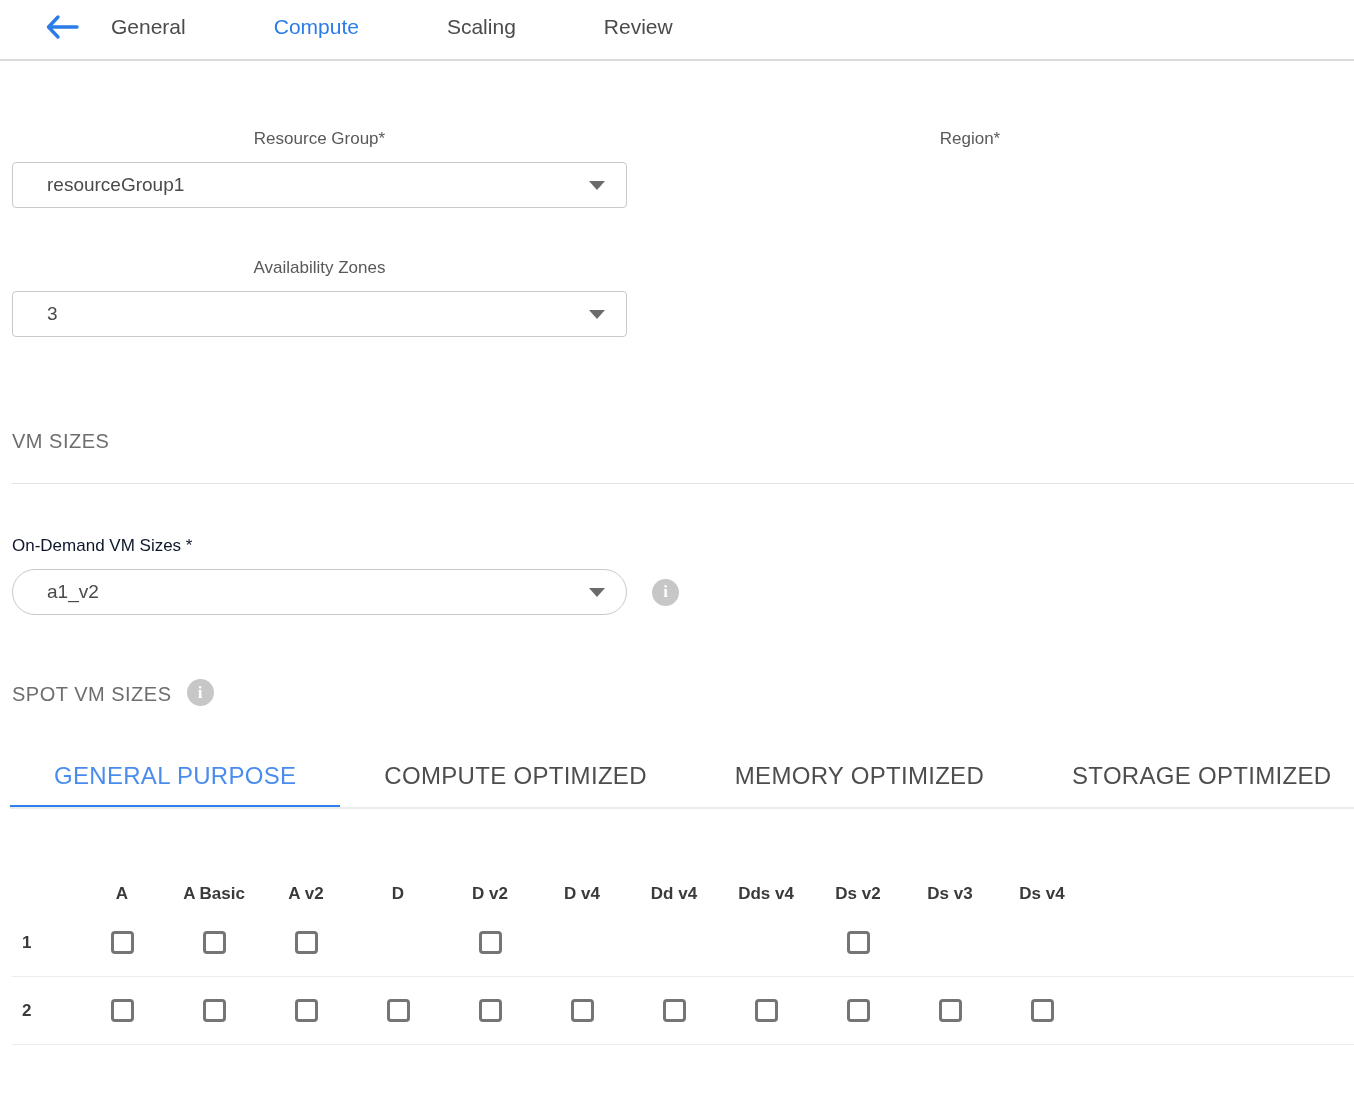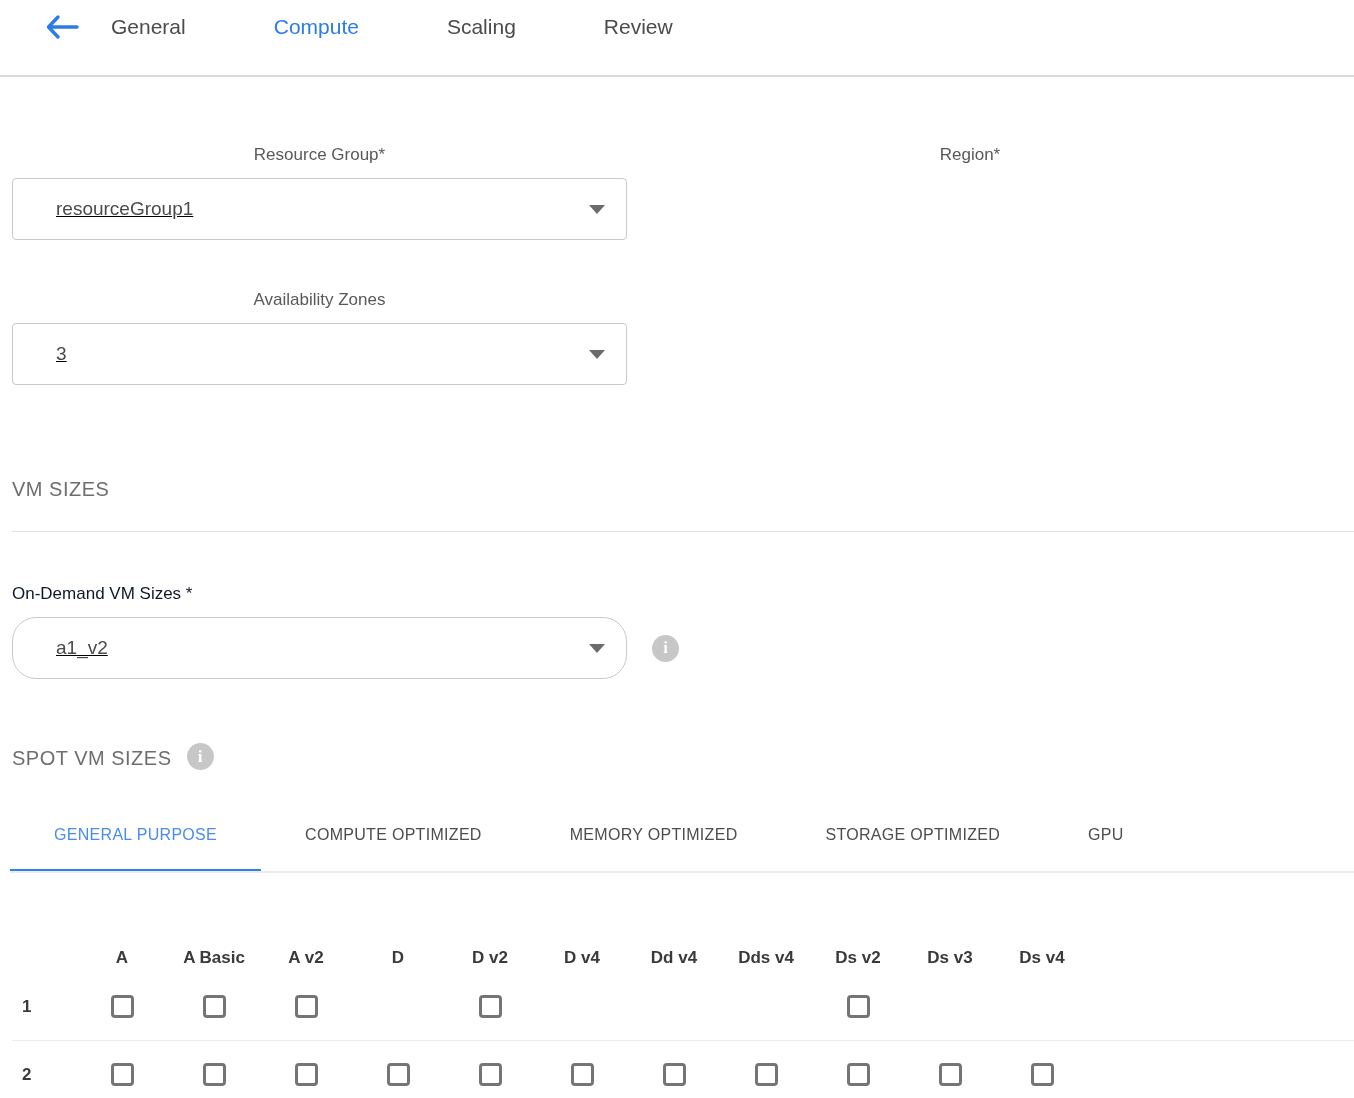--- a/index.html
+++ b/index.html
@@ -1,34 +1,34 @@
 <!DOCTYPE html>
 <html><head>
 <meta charset="utf-8">
 <style>
   * { margin:0; padding:0; box-sizing:border-box; }
   html,body { width:1354px; height:1098px; overflow:hidden; background:#fff;
     font-family:"Liberation Sans","DejaVu Sans",sans-serif; }
 
   
-  .wizard-nav { display:flex; align-items:flex-start; height:77px;
+  .wizard-nav { display:flex; align-items:flex-start; height:61px;
     padding:14px 0 0 45px; border-bottom:2px solid #dadada; }
   .back-btn { background:none; border:none; cursor:pointer; padding:0; height:28px; }
   .top-tabs { display:flex; gap:88px; margin-left:30px; }
   .top-tab { font-size:21px; color:#4b4b4b; cursor:pointer; line-height:26px; }
   .top-tab.active { color:#2b7ce9; }
 
   
   main { padding-left:12px; }
 
   .form-grid { margin-top:68px; width:1265px; display:grid;
     grid-template-columns:615px 614px; column-gap:36px; row-gap:50px; }
   .field .label { font-size:17px; color:#595959; margin-bottom:13px; line-height:20px;text-align:center; }
-  .select { position:relative; height:62px; border:1px solid #c9c9c9; border-radius:4px;
-    background:#fff; display:flex; align-items:center; padding-left:43px; cursor:pointer;text-decoration:underline; }
+  .select { position:relative; height:46px; border:1px solid #c9c9c9; border-radius:4px;
+    background:#fff; display:flex; align-items:center; padding-left:34px; cursor:pointer; }
   .select .val { font-size:19px; color:#4a4a4a; }
   .caret { position:absolute; right:21px; top:50%; margin-top:-4px; width:0; height:0;
     border-left:8px solid transparent; border-right:8px solid transparent;
     border-top:9px solid #6b6b6b; }
 
   .section-h { font-size:20px; color:#6e6e6e; letter-spacing:.5px; font-weight:400; line-height:24px; }
   .vm-sizes-h { margin-top:92px; }
   .hr { margin-top:30px; width:1342px; height:0; border-top:1px solid #e3e3e3; }
 
   .on-demand-label { margin-top:52px; font-size:17px; color:#0f172a; margin-bottom:13px; line-height:20px; }
@@ -39,21 +39,21 @@
     font-family:"Liberation Serif","DejaVu Serif",serif; flex:0 0 auto; }
   .on-demand-row .info-icon { margin-left:25px; }
 
   .spot-h-row { margin-top:64px; display:flex; align-items:flex-end; }
   .spot-h-row .info-icon { margin-left:15px; }
 
   
   .spot-tabs { margin-top:48px; margin-left:-2px; display:flex; overflow:hidden;
     white-space:nowrap; border-bottom:2px solid #ebebeb; height:55px; }
   .spot-tab { position:relative; flex:0 0 auto; padding:8px 44px 4px; height:53px;
-    font-size:16px; color:#4d4d4d; letter-spacing:.3px; cursor:pointer; }
+    font-size:24px; color:#4d4d4d; letter-spacing:.3px; cursor:pointer; }
   .spot-tab.active { color:#4a8ced; }
   .spot-tab.active::after { content:""; position:absolute; left:0; right:0; bottom:-2px;
     height:4px; background:#2f80ed; }
 
   
   .vm-table { margin-top:70px; }
   .vm-row { display:grid; grid-template-columns:64px repeat(11,92px); align-items:center; }
   .vm-row.hdr { height:30px; }
   .vm-row.body { height:68px; border-bottom:1px solid #ececec; }
   .ch { text-align:center; font-weight:bold; font-size:17px; color:#3a3a3a; }

